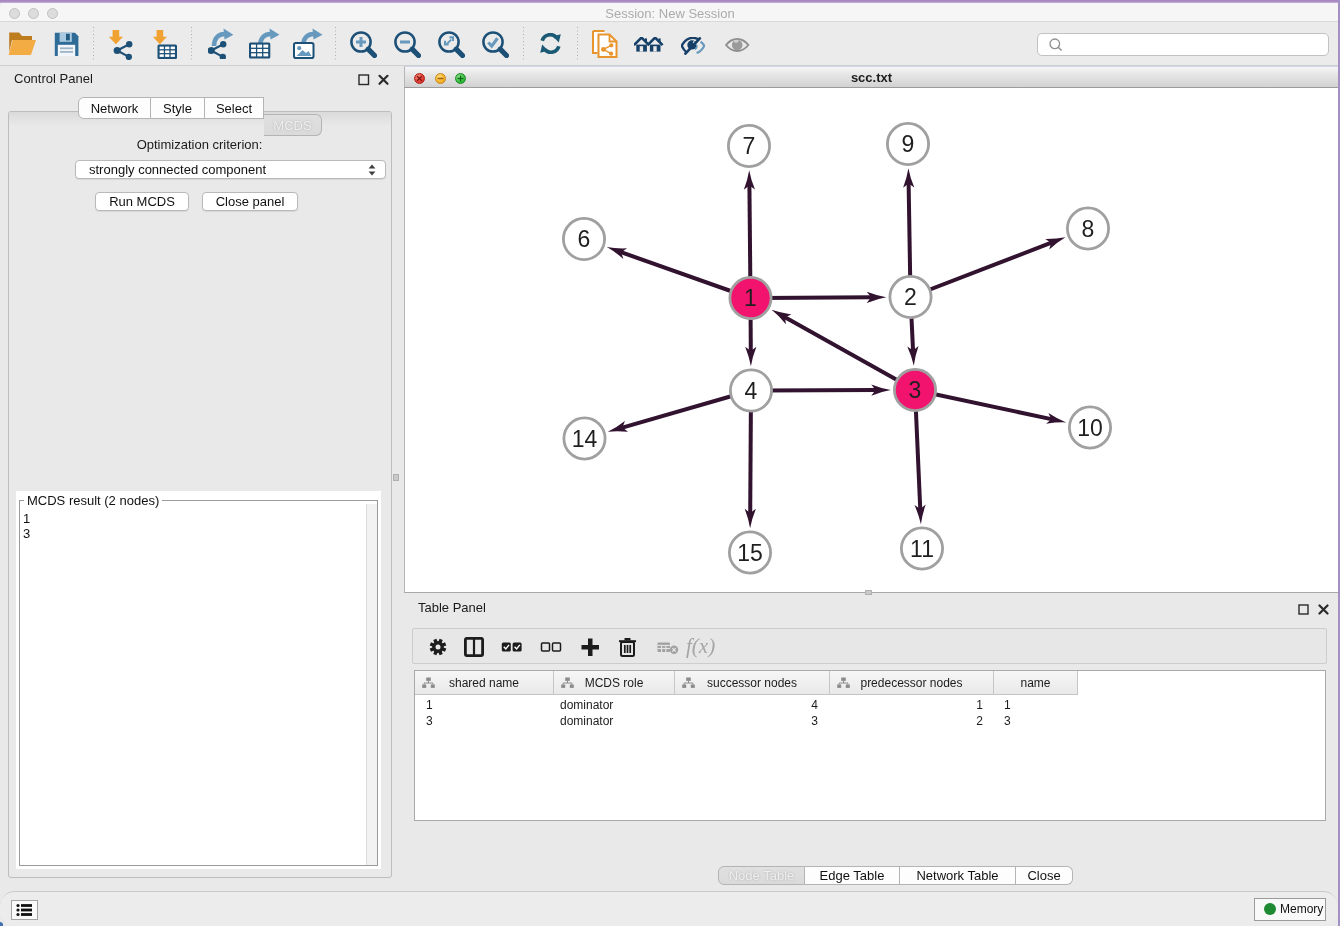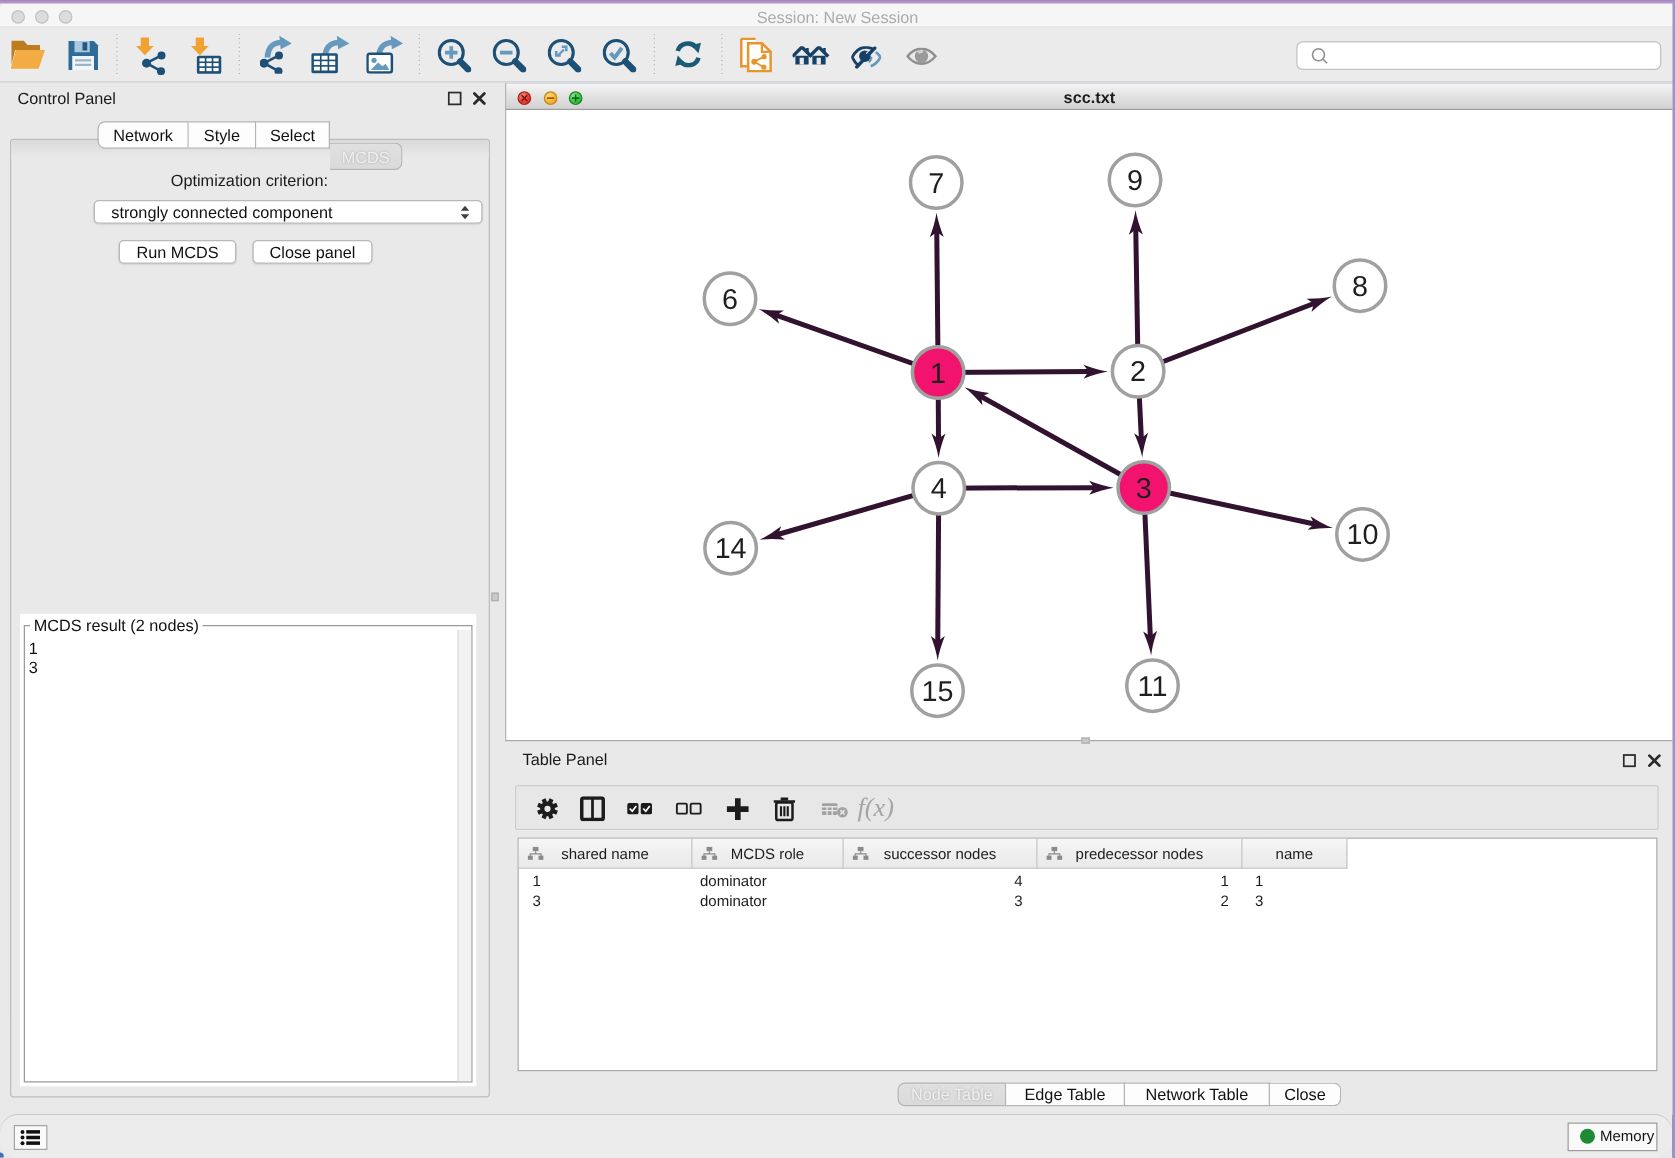--- a/index.html
+++ b/index.html
@@ -345,21 +345,21 @@
     <circle cx="345.0" cy="464.5" r="20.60" fill="#ffffff" stroke="#a0a0a0" stroke-width="2.8"></circle>
     <text x="345.0" y="472.5" font-size="23" fill="#1f1f1f" text-anchor="middle" font-family="Liberation Sans, sans-serif">15</text>
   </svg>
 <div class="divh" style="left:393px;top:474px;width:6px;height:7px;"></div>
 <div class="divh" style="left:865px;top:590px;width:7px;height:5px;"></div>
 <style>
 #tp-title { left:418px; top:600px; font-size:13px; color:#1a1a1a; }
 #tp-toolbar { left:412px; top:628px; width:915px; height:36px; background:#e7e7e7;
   border:1px solid #cdcdcd; border-radius:2px; }
 .tpi { position:absolute; top:0; }
-#tbl { left:414px; top:670px; width:912px; height:187px; background:#fff;
+#tbl { left:414px; top:670px; width:912px; height:151px; background:#fff;
   border:1px solid #a9a9a9; }
 #tblhead { position:absolute; left:0; top:0; width:663px; height:24px;
   background:linear-gradient(180deg,#f6f6f6,#e9e9e9);
   border-bottom:1px solid #c4c4c4; }
 .hcell { position:absolute; top:0; height:24px; border-right:1px solid #c6c6c6;
   font-size:12px; color:#1c1c1c; text-align:center; line-height:24px; }
 .hicon { position:absolute; left:7px; top:6px; }
 .cell { position:absolute; font-size:12px; color:#1c1c1c; height:16px; line-height:16px; }
 .btabs { position:absolute; display:flex; left:694px; top:866px; }
 .btab { height:19px; line-height:18px; font-size:13px; font-weight:400; color:#111;

